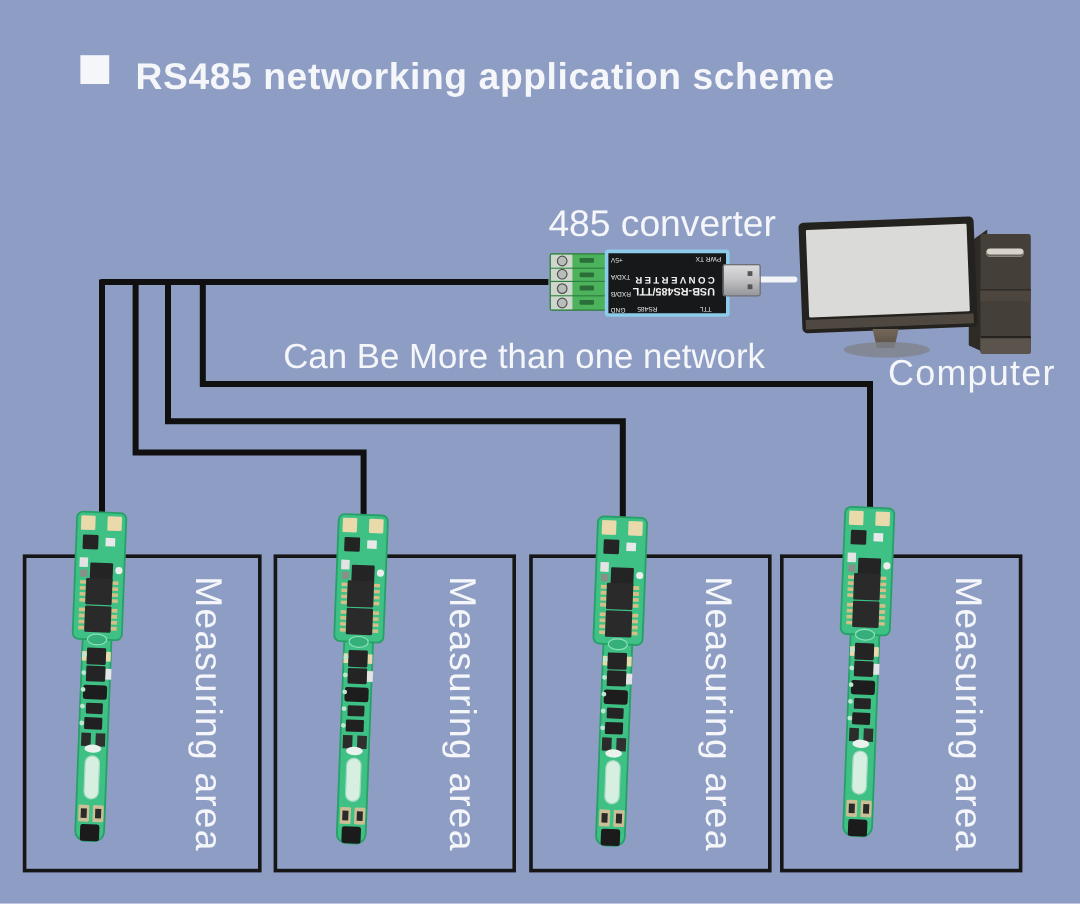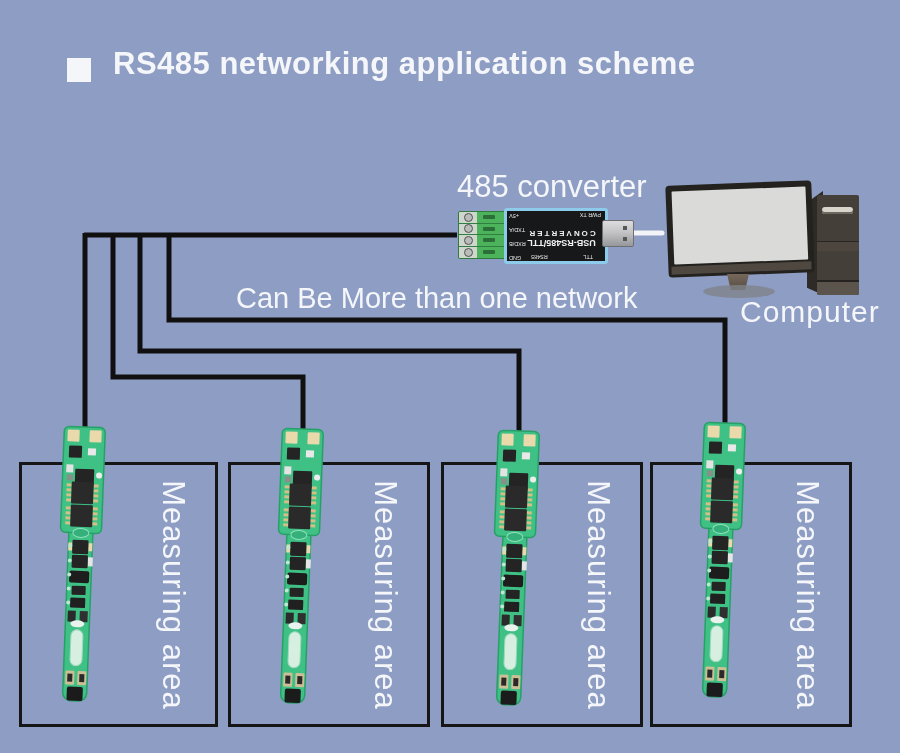--- a/index.html
+++ b/index.html
@@ -1,20 +1,20 @@
 <!DOCTYPE html>
 <html style="--c-bg: #8e9dc3; --c-text: #f4f6fa; --c-wire: #101010; --c-boxline: #161616; --c-link: #f2f4f7; --c-pcb: #3fc186; --c-pcbline: #27a068; --c-chip: #242424; --c-pad: #e9d9ab; --c-gold: #d4bf87; --c-term: #4cb35c; --c-termlite: #cfd6cd; --c-case: #8ccbe9; --c-bodyblack: #17181a; --c-usb: #c4c4c6; --c-frame: #23221f; --c-screen: #dadbd8; --c-chin: #4e4841; --c-towerfront: #453f39; --c-towerside: #2e2a26; --c-towerband: #5a544c; --c-slot: #d8d4cb; --c-stand: #6a5c50; --c-base: #80838a;"><head>
 <meta charset="utf-8">
 <style>
   html,body{margin:0;padding:0;}
   body{font-family:"Liberation Sans",sans-serif;}
   .canvas{position:relative;width:900px;height:753px;background:var(--c-bg,#8e9dc3);overflow:hidden;}
 
   
-  .title-row{position:absolute;left:31px;top:46px;display:flex;align-items:flex-end;gap:22px;padding-left:36px;}
+  .title-row{position:absolute;left:31px;top:46px;display:flex;align-items:flex-start;gap:22px;padding-left:36px;}
   .bullet{width:24px;height:24px;background:var(--c-text,#f4f6fa);display:inline-block;}
   .title-text{color:var(--c-text,#f4f6fa);font-size:31px;font-weight:700;letter-spacing:.5px;white-space:nowrap;}
 
   
   .wires{position:absolute;left:0;top:0;width:900px;height:753px;}
 
   
   .lbl{position:absolute;color:var(--c-text,#f4f6fa);white-space:nowrap;}
   .lbl.bus{left:163px;top:199px;font-size:27px;}
   .lbl.conv{left:457px;top:169px;font-size:31px;}

